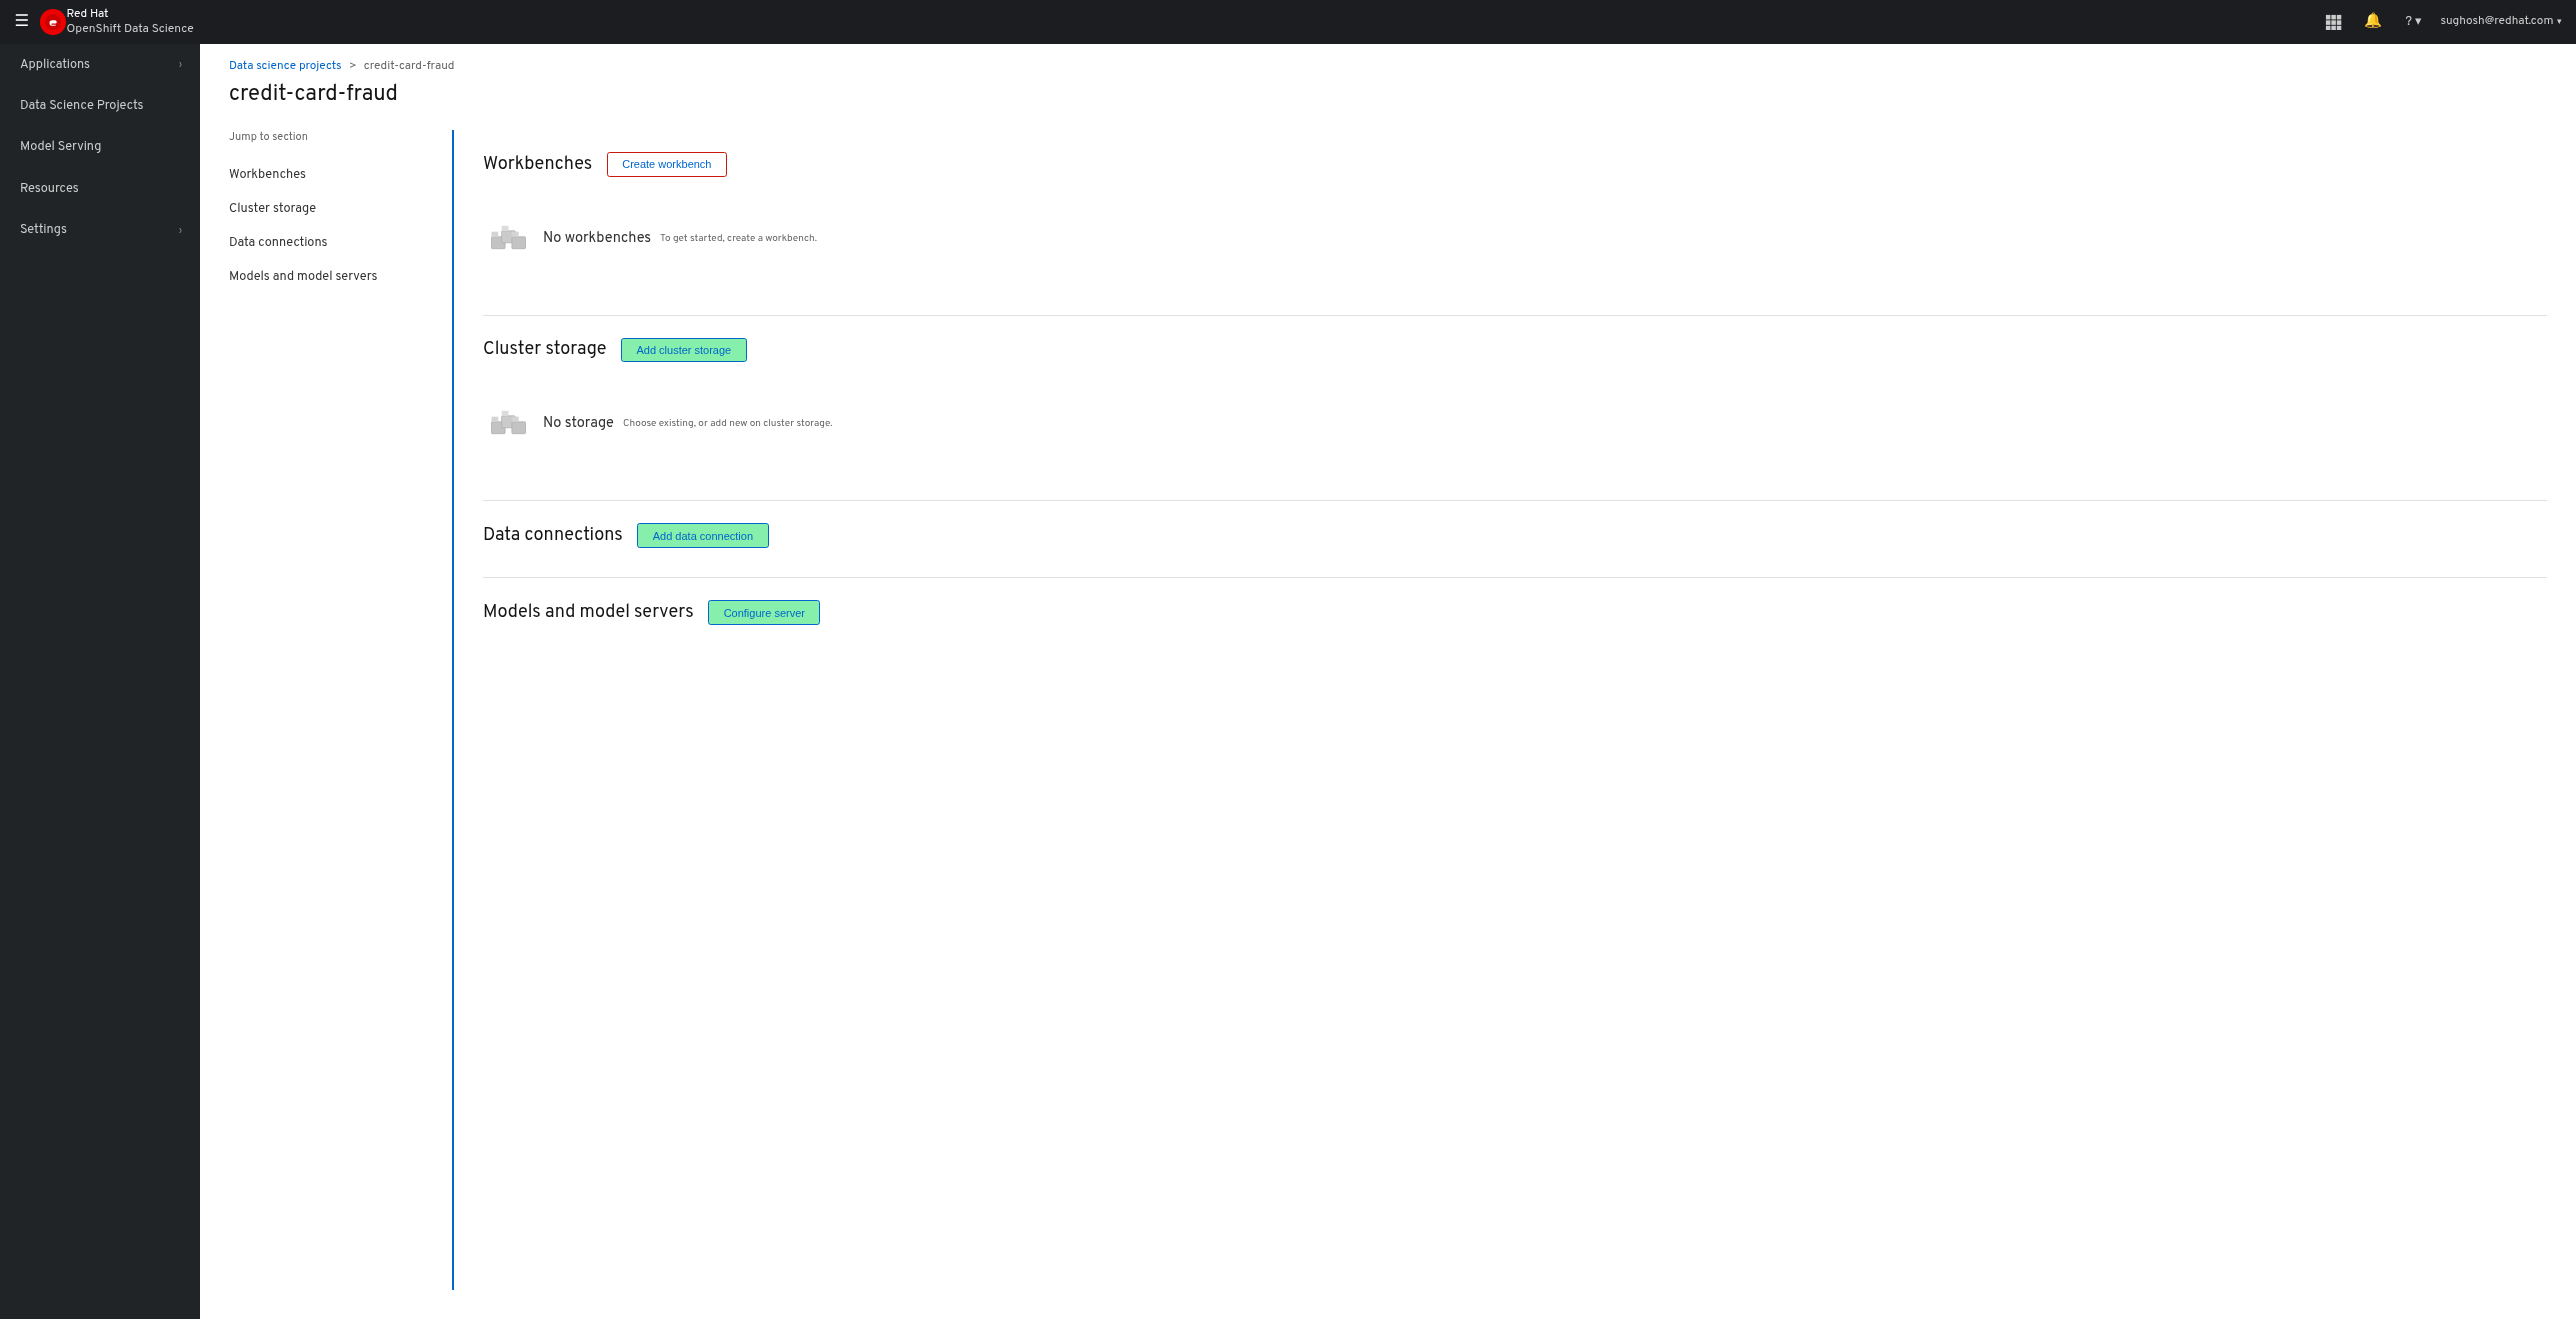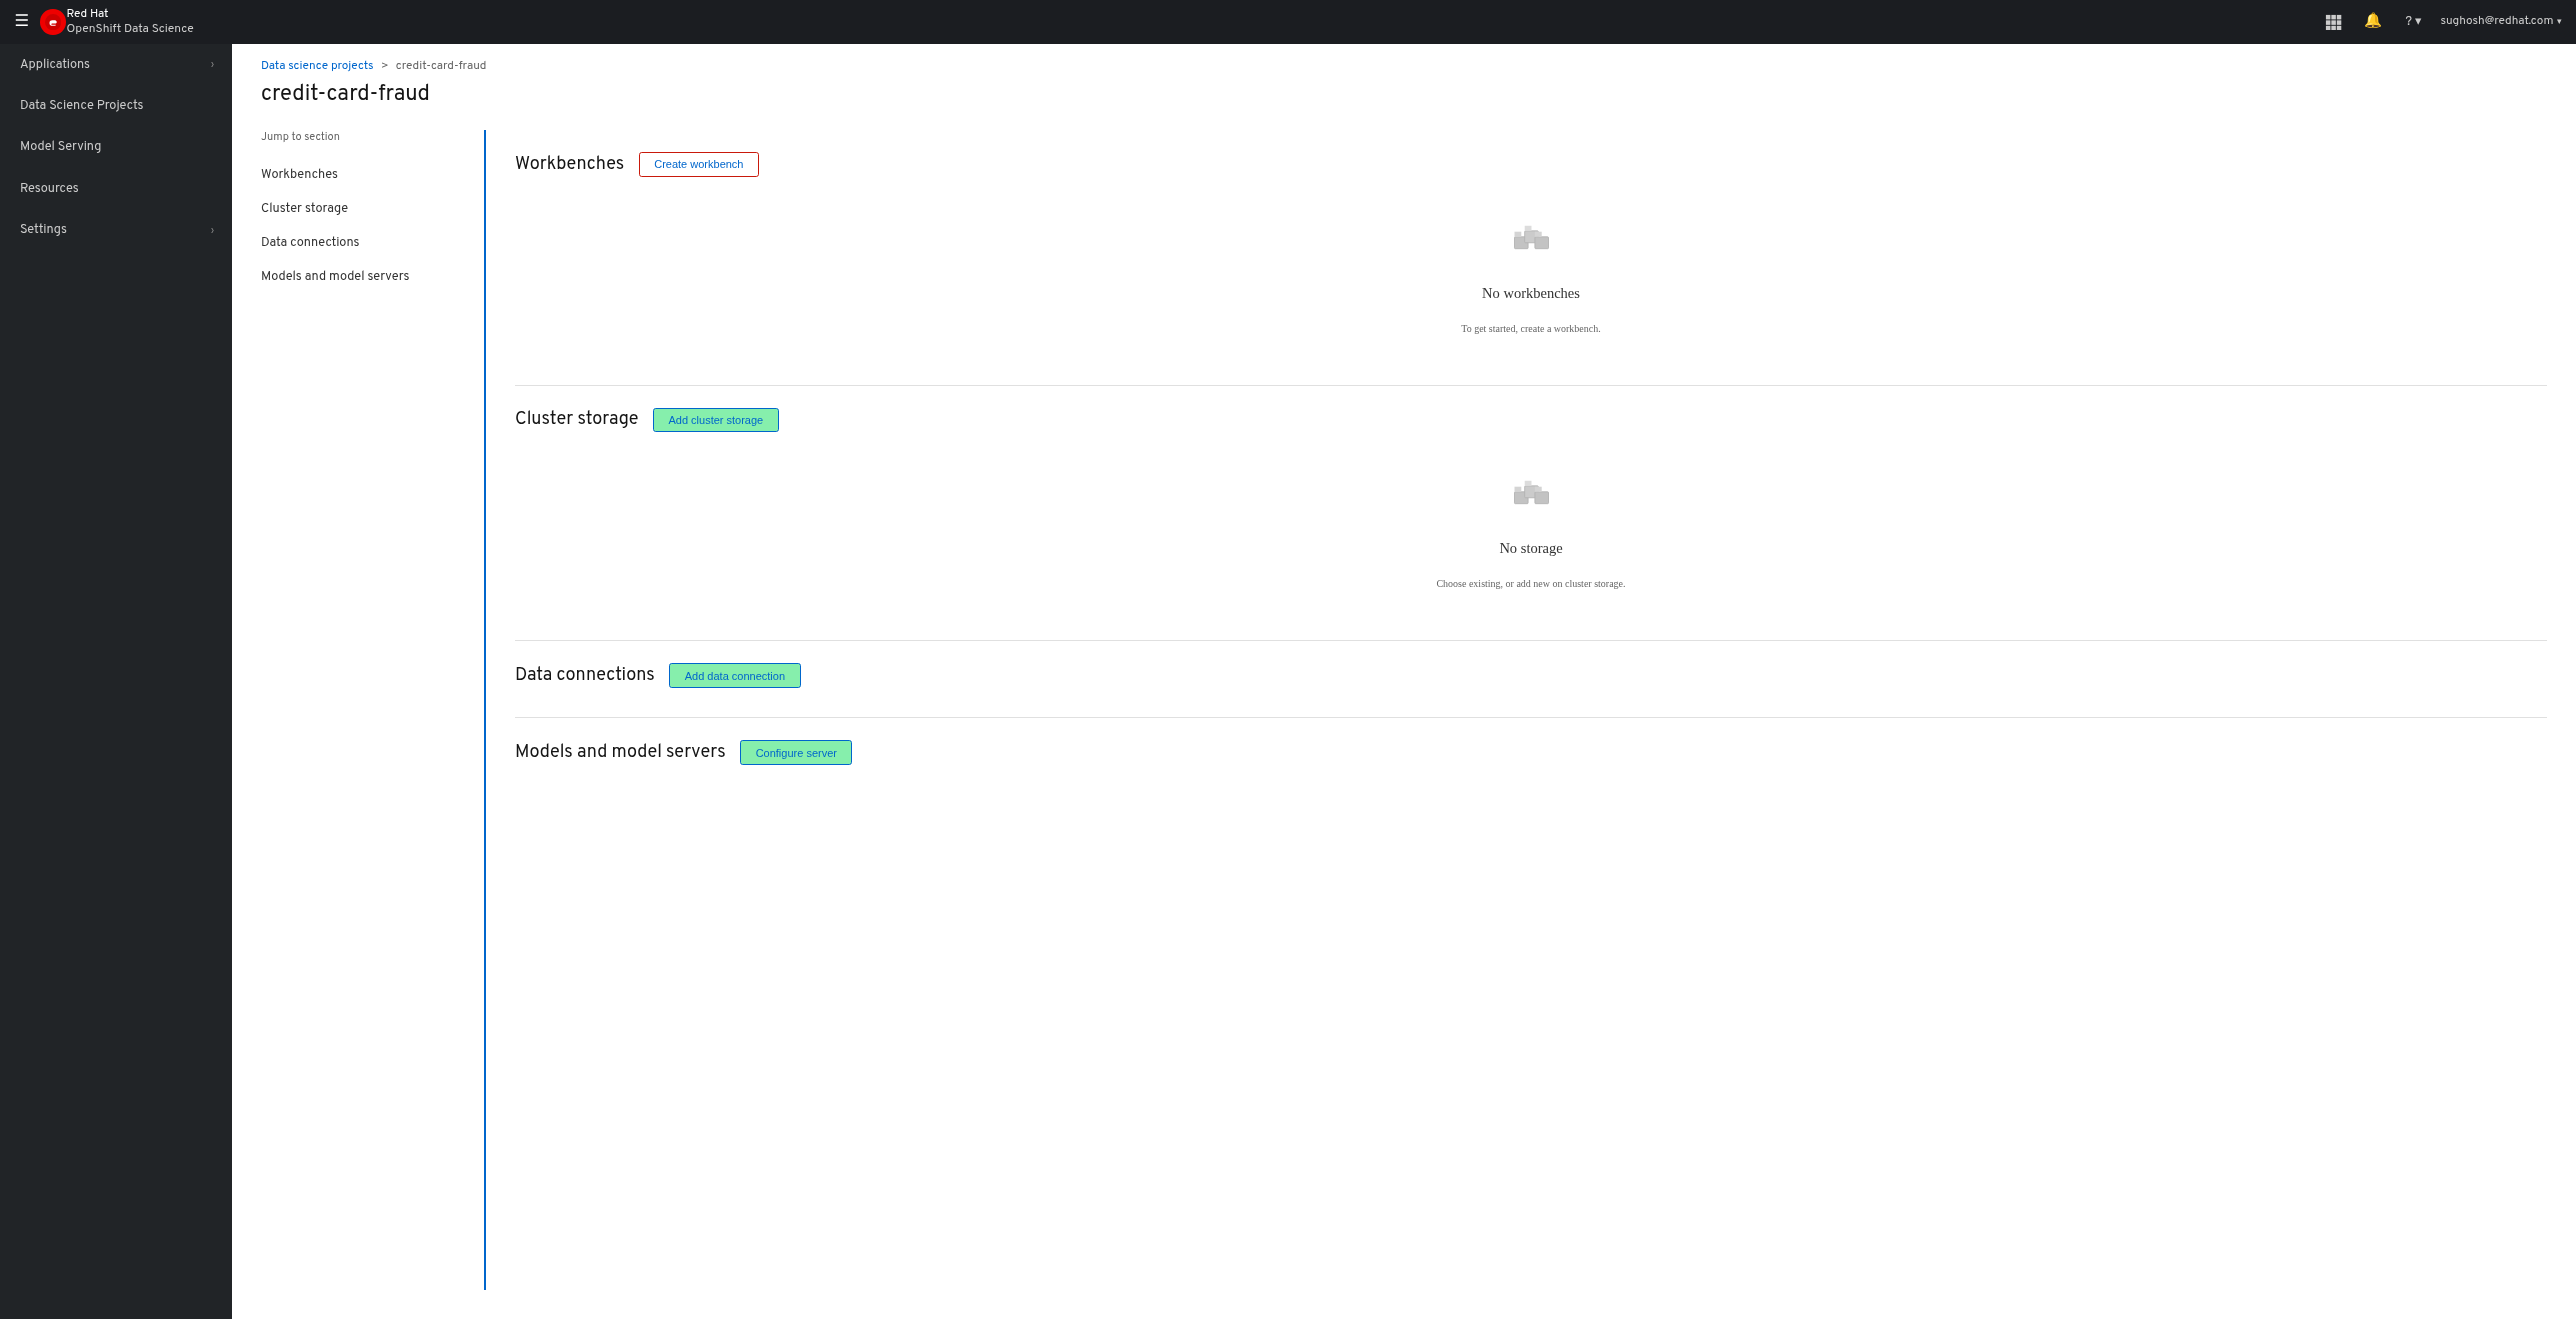--- a/index.html
+++ b/index.html
@@ -32,21 +32,21 @@
     .brand-text .sub { color: #ccc; font-size: 12px; }
     .topnav-right { display: flex; align-items: center; gap: 14.5px; }
     .topnav-icon { color: #ccc; font-size: 14.5px; cursor: pointer; width: 25.4px; height: 25.4px; display: flex; align-items: center; justify-content: center; }
     .topnav-user { color: #ccc; font-size: 11.8px; cursor: pointer; display: flex; align-items: center; gap: 3.6px; }
 
     
     .layout { display: flex; flex: 1; overflow: hidden; }
 
     
     .sidebar {
-      width: 232px;
+      width: 200px;
       background: #212427;
       color: #fff;
       flex-shrink: 0;
       display: flex;
       flex-direction: column;
       overflow-y: auto;
     }
     .sidebar-item {
       padding: 12.7px 18px;
       color: #ccc;
@@ -153,25 +153,24 @@
     }
     .btn-highlighted {
       background: #fff;
       color: #06c;
       border: 1.8px solid #c9190b;
     }
 
     
     .empty-state {
       display: flex;
-      flex-direction: column;
+      flex-direction: row;
       align-items: center;
       padding: 36px 0 22px;
-      gap: 21px;
-      font-family: Liberation Serif, serif;
+      gap: 9px;
     }
     .empty-title {
       font-size: 14.5px;
       color: #333;
       font-weight: 400;
     }
     .empty-subtitle {
       font-size: 10px;
       color: #666;
     }

